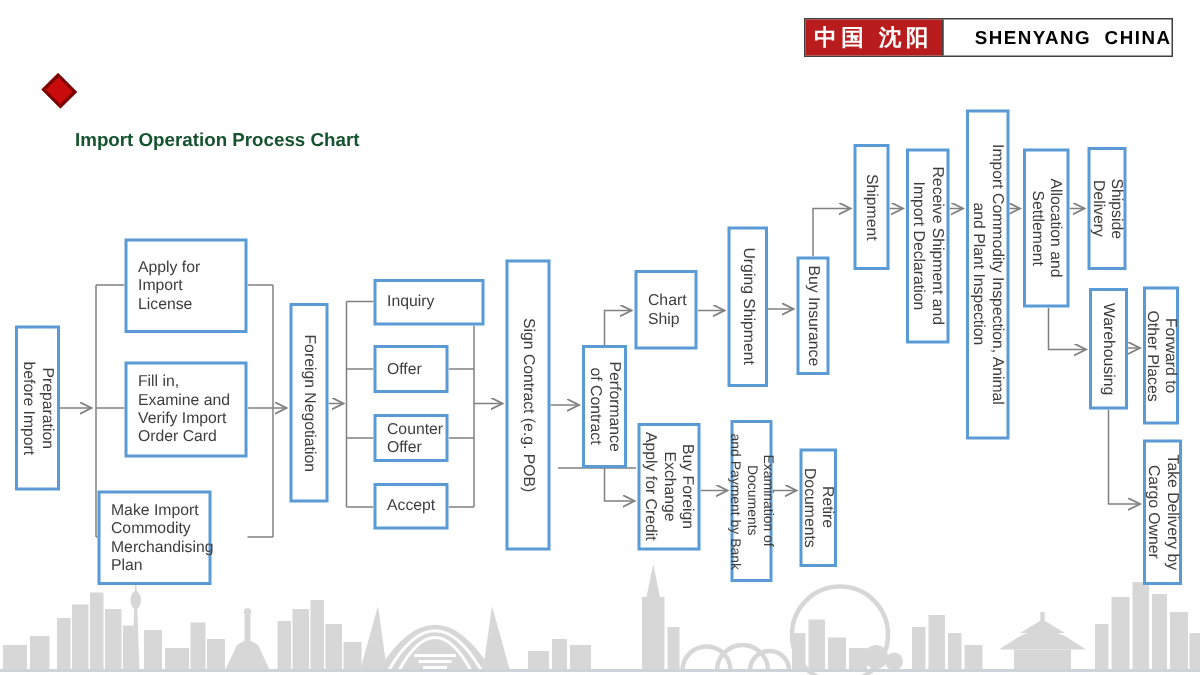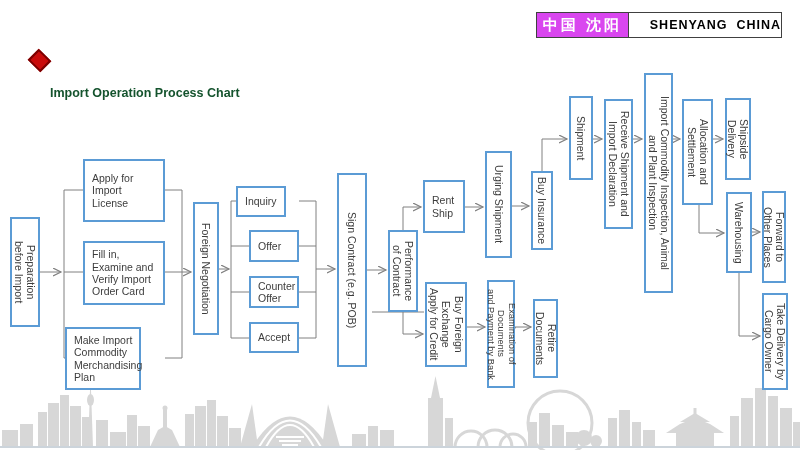--- a/index.html
+++ b/index.html
@@ -6,21 +6,21 @@
   .stage{position:relative;width:800px;height:450px;background:#ffffff;overflow:hidden;
          font-family:"Liberation Sans",sans-serif;}
   
   .diamond{position:absolute;left:31px;top:52px;width:13px;height:13px;background:#c90b0b;
            border:2px solid #7a0000;transform:rotate(45deg) scale(1.05,0.92);}
   .title{position:absolute;left:52px;top:50px;font-size:15px;font-weight:bold;color:#8B0000;margin:0;}
   .subtitle{position:absolute;left:50px;top:86px;font-size:12.5px;font-weight:bold;color:#14532d;margin:0;}
   
   .logo{position:absolute;left:536px;top:12px;width:246px;height:26px;border:1px solid #404040;
         display:flex;box-sizing:border-box;background:#fff;}
-  .logo-cn{width:124px;background:#d946ef;color:#fff;font-weight:bold;font-size:15px;letter-spacing:3px;
+  .logo-cn{width:124px;background:#b91c1c;color:#fff;font-weight:bold;font-size:15px;letter-spacing:3px;
            display:flex;align-items:center;justify-content:center;border-right:1px solid #404040;white-space:pre;text-align:right;}
   .logo-en{flex:1;color:#000;font-weight:bold;font-size:12.5px;letter-spacing:1px;
            display:flex;align-items:center;justify-content:center;white-space:pre;margin-left:21px;}
   
   .box{position:absolute;border:2px solid #5B9BD5;background:#fff;box-sizing:border-box;
        display:flex;align-items:center;color:#3d3d3d;font-size:10.5px;line-height:1.18;}
   .box.h{justify-content:flex-start;padding:2px 2px 2px 7px;}
   .box.v{justify-content:center;padding:1px;}
   .ht{white-space:pre-line;text-align:left;}
   .vt{writing-mode:vertical-rl;white-space:pre-line;text-align:center;}
@@ -178,42 +178,42 @@
     </div>
   <div class="box h" style="left:65px;top:327px;width:76px;height:63px">
       <span class="ht">Make Import
 Commodity
 Merchandising
 Plan</span>
     </div>
   <div class="box v" style="left:193px;top:202px;width:26px;height:133px">
       <span class="vt">Foreign Negotiation</span>
     </div>
-  <div class="box h" style="left:236px;top:186px;width:50px;height:31px">
+  <div class="box h" style="left:249px;top:186px;width:74px;height:31px">
       <span class="ht">Inquiry</span>
     </div>
   <div class="box h" style="left:249px;top:230px;width:50px;height:32px">
       <span class="ht">Offer</span>
     </div>
   <div class="box h" style="left:249px;top:276px;width:50px;height:32px">
       <span class="ht">Counter
 Offer</span>
     </div>
   <div class="box h" style="left:249px;top:322px;width:50px;height:31px">
       <span class="ht">Accept</span>
     </div>
   <div class="box v" style="left:337px;top:173px;width:30px;height:194px">
       <span class="vt">Sign Contract (e.g. POB)</span>
     </div>
   <div class="box v" style="left:388px;top:230px;width:30px;height:82px">
       <span class="vt">Performance
 of Contract</span>
     </div>
   <div class="box h" style="left:423px;top:180px;width:42px;height:53px">
-      <span class="ht">Rent
+      <span class="ht">Chart
 Ship</span>
     </div>
   <div class="box v" style="left:485px;top:151px;width:27px;height:107px">
       <span class="vt">Urging Shipment</span>
     </div>
   <div class="box v" style="left:531px;top:171px;width:22px;height:79px">
       <span class="vt">Buy Insurance</span>
     </div>
   <div class="box v" style="left:569px;top:96px;width:24px;height:84px">
       <span class="vt">Shipment</span>

